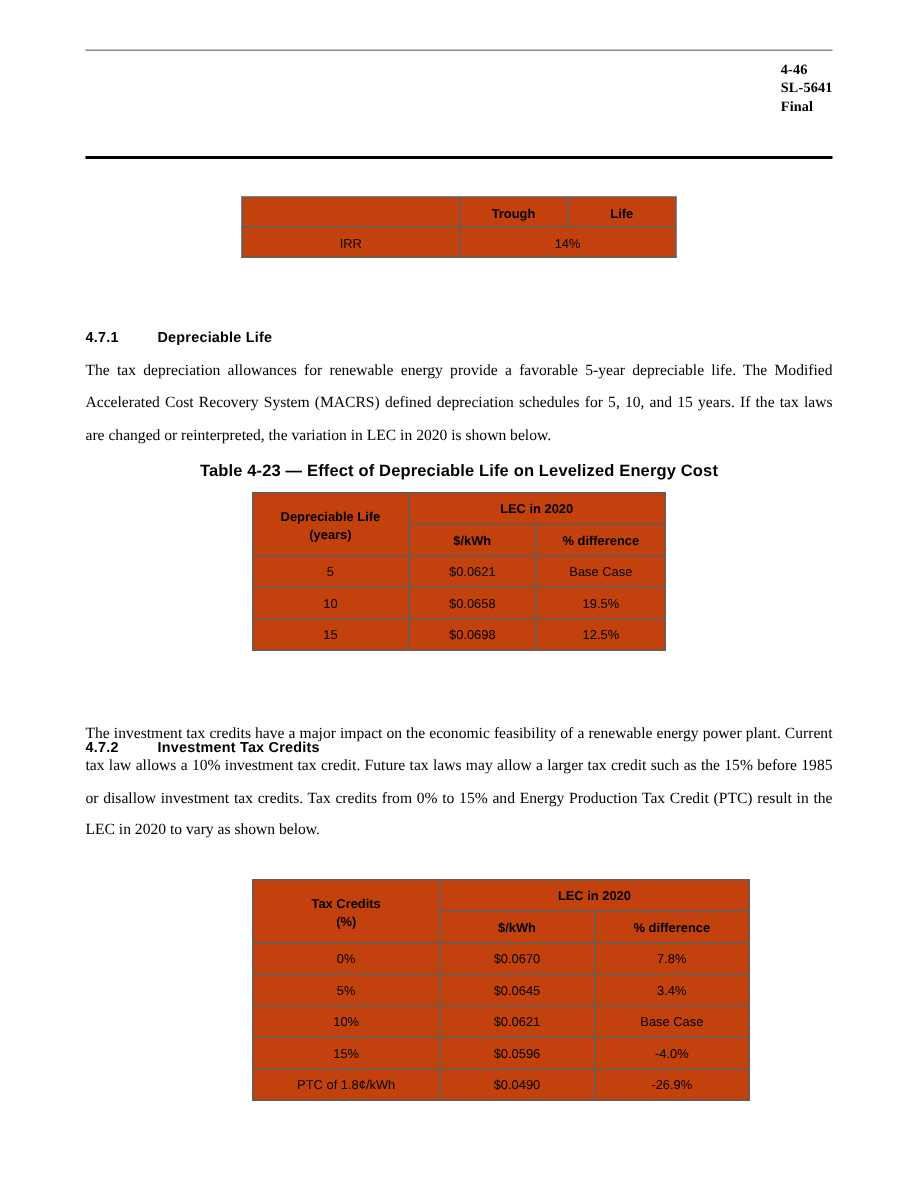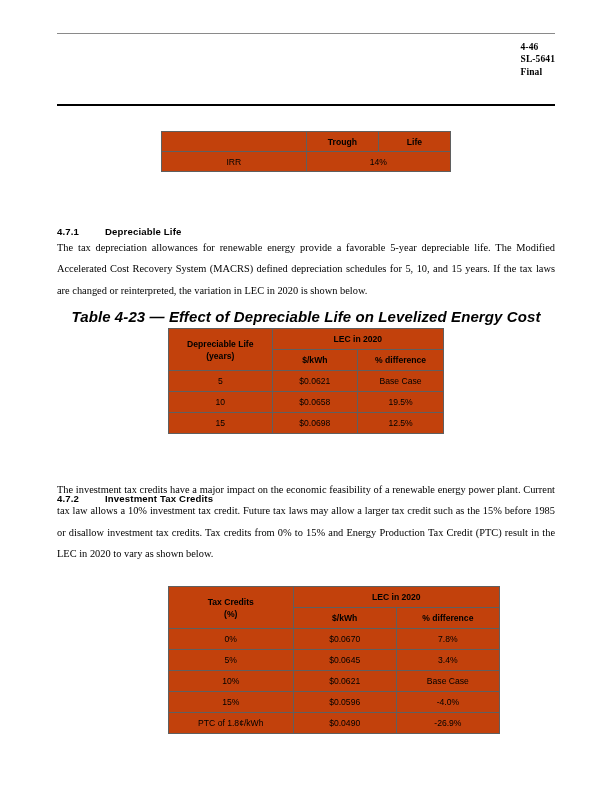--- a/index.html
+++ b/index.html
@@ -72,24 +72,23 @@
     text-justify: inter-word;
   }
 
   .table-caption {
     position: absolute;
     width: 612px;
     left: 0;
     text-align: center;
     font-family: "Liberation Sans", "DejaVu Sans", sans-serif;
     font-weight: bold;
-    font-size: 15px;
+    font-size: 11px;
     letter-spacing: 0.1px;
     white-space: nowrap;
-    font-style: italic;
   }
 
   
   table.doc-table {
     position: absolute;
     border-collapse: collapse;
     font-family: "Liberation Sans", "DejaVu Sans", sans-serif;
     font-size: 8.6px;
     color: #000;
     background: #c2410c;
@@ -159,21 +158,21 @@
       <th class="c2">Trough</th>
       <th class="c3">Life</th>
     </tr>
     <tr>
       <td class="c1 left-label">IRR</td>
       <td colspan="2">14%</td>
     </tr>
   </tbody>
     </table>
 
-  <div class="section-heading" style="top:226px;">
+  <div class="section-heading" style="top:220px;">
     <span class="num">4.7.1</span><span>Depreciable Life</span>
   </div>
 
   <div class="body-par" style="top:237px;">The tax depreciation allowances for renewable energy provide a favorable 5-year depreciable life. The Modified Accelerated Cost Recovery System (MACRS) defined depreciation schedules for 5, 10, and 15 years. If the tax laws are changed or reinterpreted, the variation in LEC in 2020 is shown below.</div>
 
   <div class="table-caption" style="top:308px;">Table 4-23 — Effect of Depreciable Life on Levelized Energy Cost</div>
 
   <table class="doc-table" id="table-4-23">
     <tbody>
         <tr>

